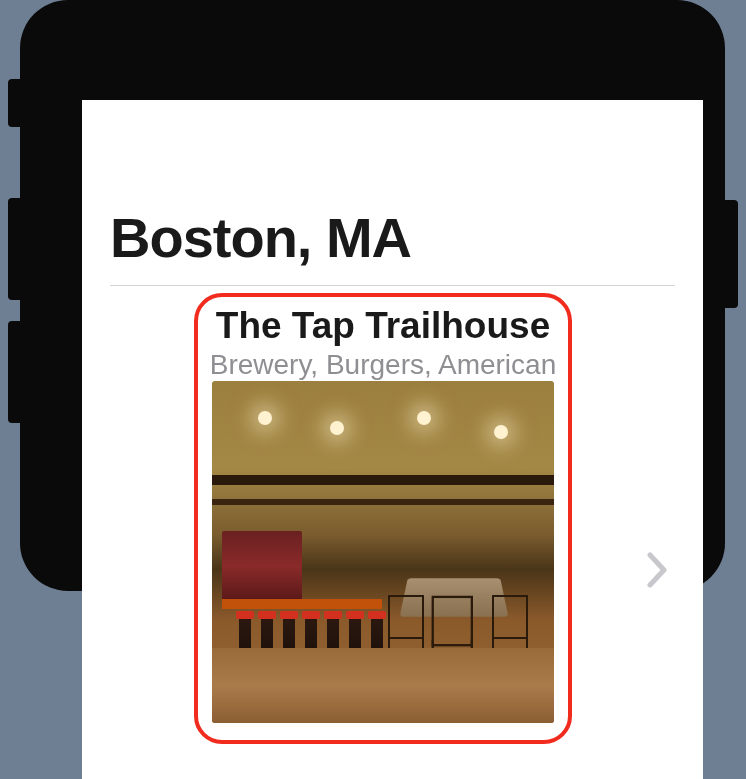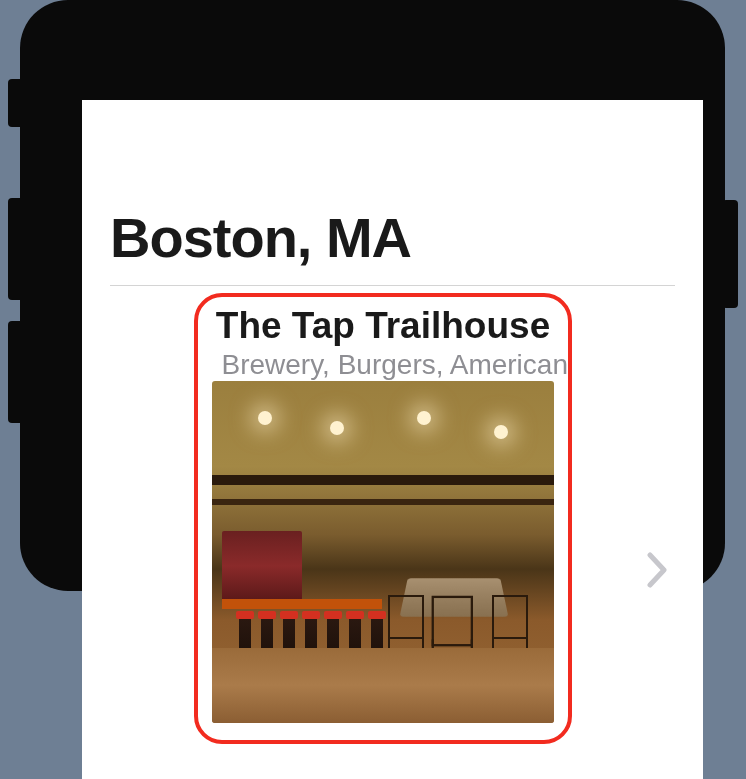--- a/index.html
+++ b/index.html
@@ -98,21 +98,21 @@
       cursor: pointer;
     }
     .restaurant-name {
       text-align: center;
       font-size: 37px;
       font-weight: 700;
       color: #1a1a1a;
       margin-bottom: 2px;
     }
     .restaurant-categories {
-      text-align: right;
+      text-align: center;
       font-size: 28px;
       font-weight: 400;
       color: #8e8e93;
       margin-bottom: 0;
     }
     .restaurant-image {
       width: 342px;
       height: 342px;
       margin-left: 14px;
       border-radius: 3px;

